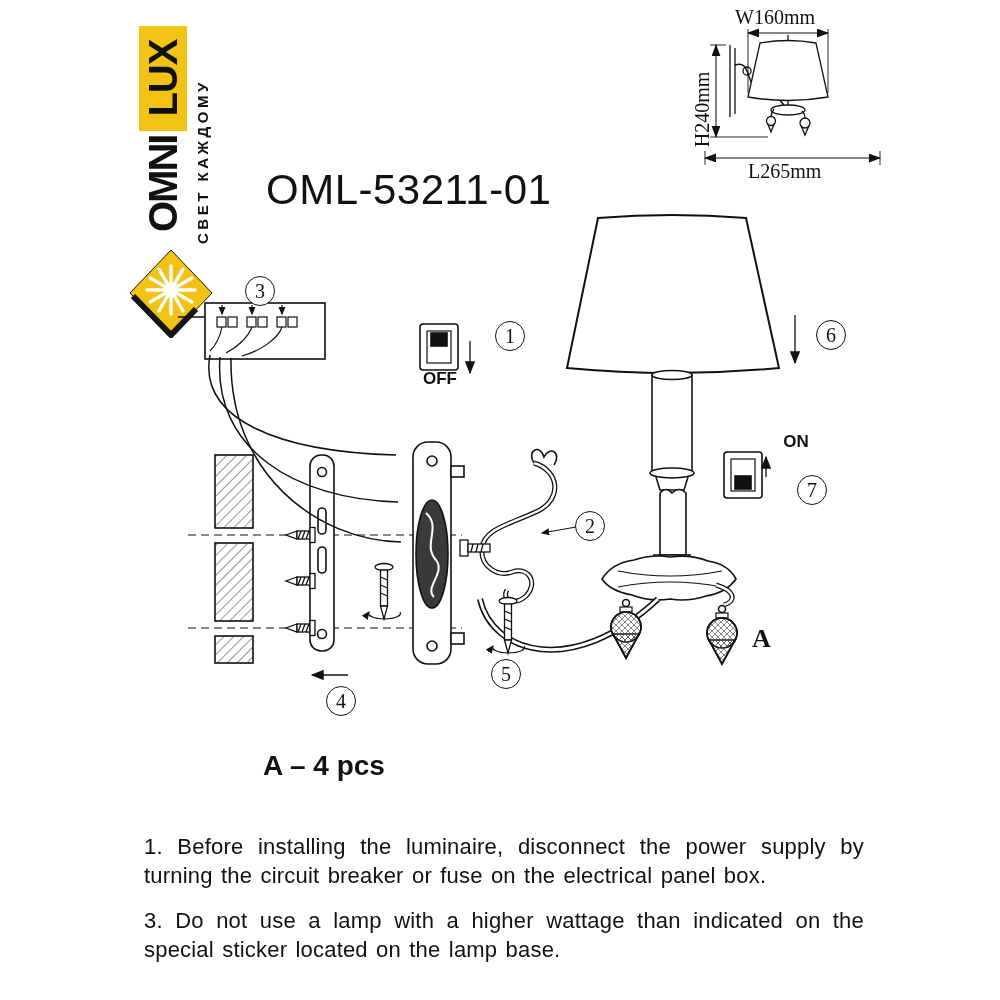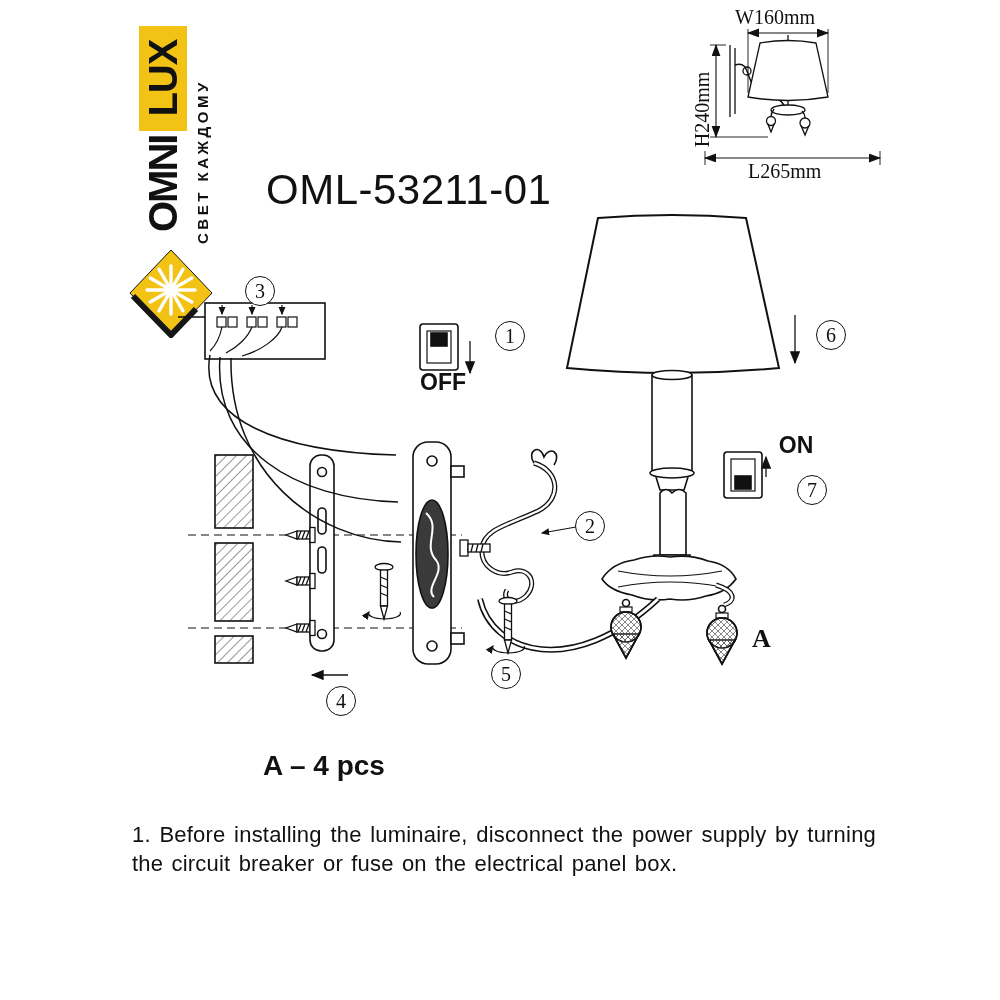--- a/index.html
+++ b/index.html
@@ -40,31 +40,31 @@
   .hrot { transform:rotate(-90deg); }
 
   
   .callout {
     position:absolute; width:30px; height:30px; box-sizing:border-box;
     border:1.8px solid #111; border-radius:50%; background:#fff;
     display:flex; align-items:center; justify-content:center;
     font-family:"Liberation Serif", serif; font-size:20px;
   }
 
-  .switch-label { font-size:23px; font-weight:700; text-align:center; }
+  .switch-label { font-size:17px; font-weight:700; text-align:center; }
 
   .part-a {
     font-family:"Liberation Serif", serif; font-size:26px; font-weight:700;
   }
   .part-qty { font-size:28px; font-weight:700; }
 
   
   .instructions { left:128px; top:816px; width:752px; }
   .instructions p {
-    margin:4px; text-align:justify; font-size:22px; line-height:29px;
+    margin:16px; text-align:justify; font-size:22px; line-height:29px;
     letter-spacing:0.2px; word-spacing:2px;
   }
 
   svg { display:block; }
 </style>
 </head>
 <body>
 
 <svg width="0" height="0" style="position:absolute" aria-hidden="true">
   <defs>
@@ -330,13 +330,14 @@
 <div class="callout" style="left:495px;top:321px">1</div>
 <div class="callout" style="left:575px;top:511px">2</div>
 <div class="callout" style="left:245px;top:276px">3</div>
 <div class="callout" style="left:326px;top:686px">4</div>
 <div class="callout" style="left:491px;top:659px">5</div>
 <div class="callout" style="left:816px;top:320px">6</div>
 <div class="callout" style="left:797px;top:475px">7</div>
 
 <div class="abs instructions">
   <p>1. Before installing the luminaire, disconnect the power supply by turning the circuit breaker or fuse on the electrical panel box.</p>
+  <p>3. Do not use a lamp with a higher wattage than indicated on the special sticker located on the lamp base.</p>
 </div>
 
 </body></html>

